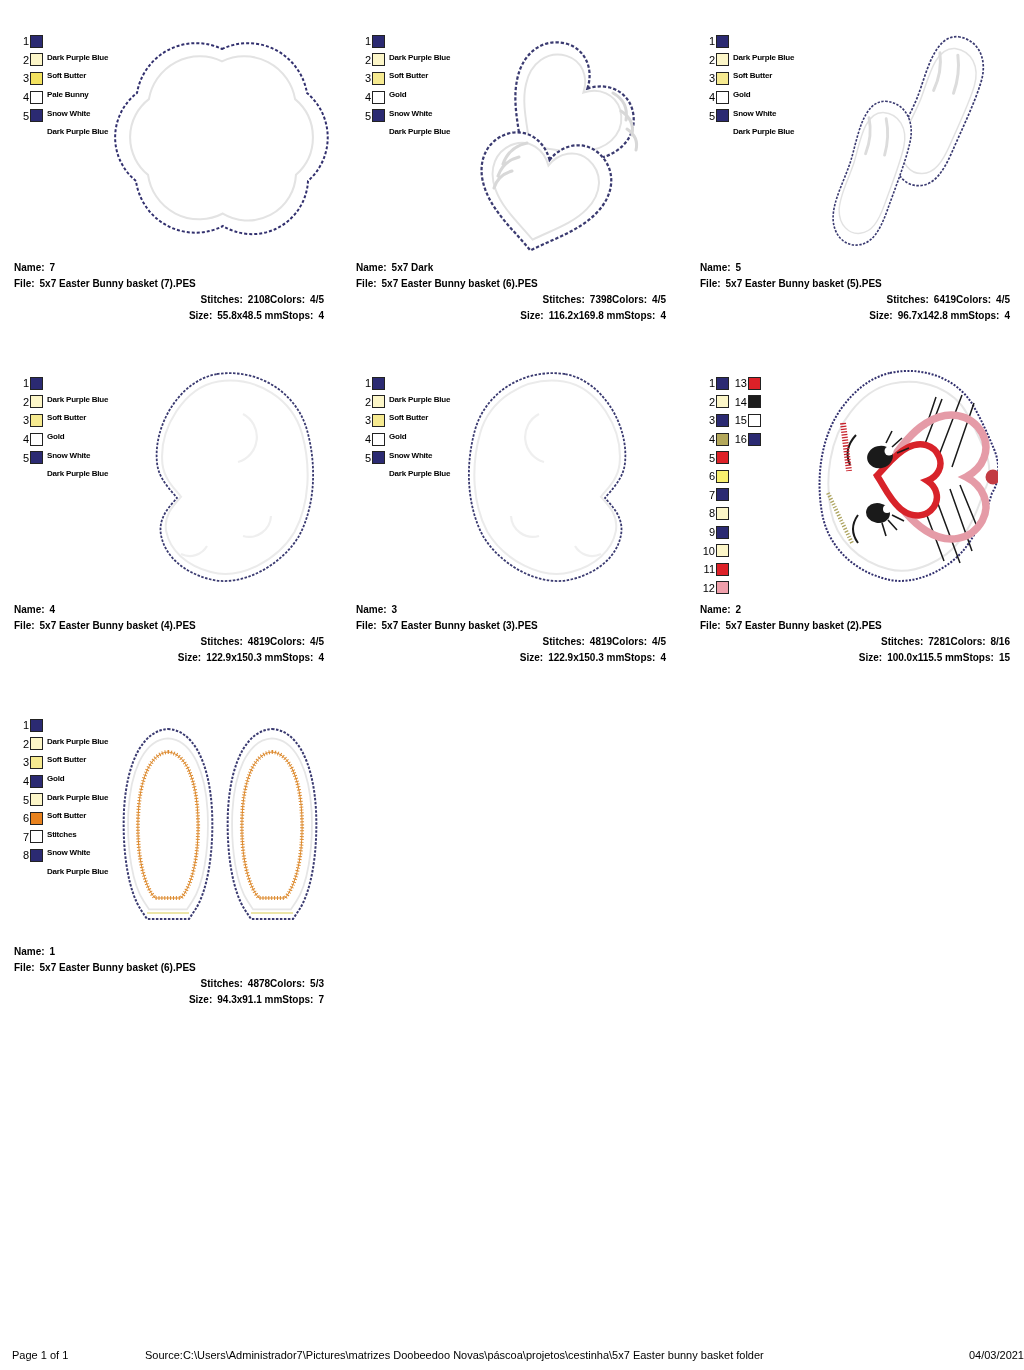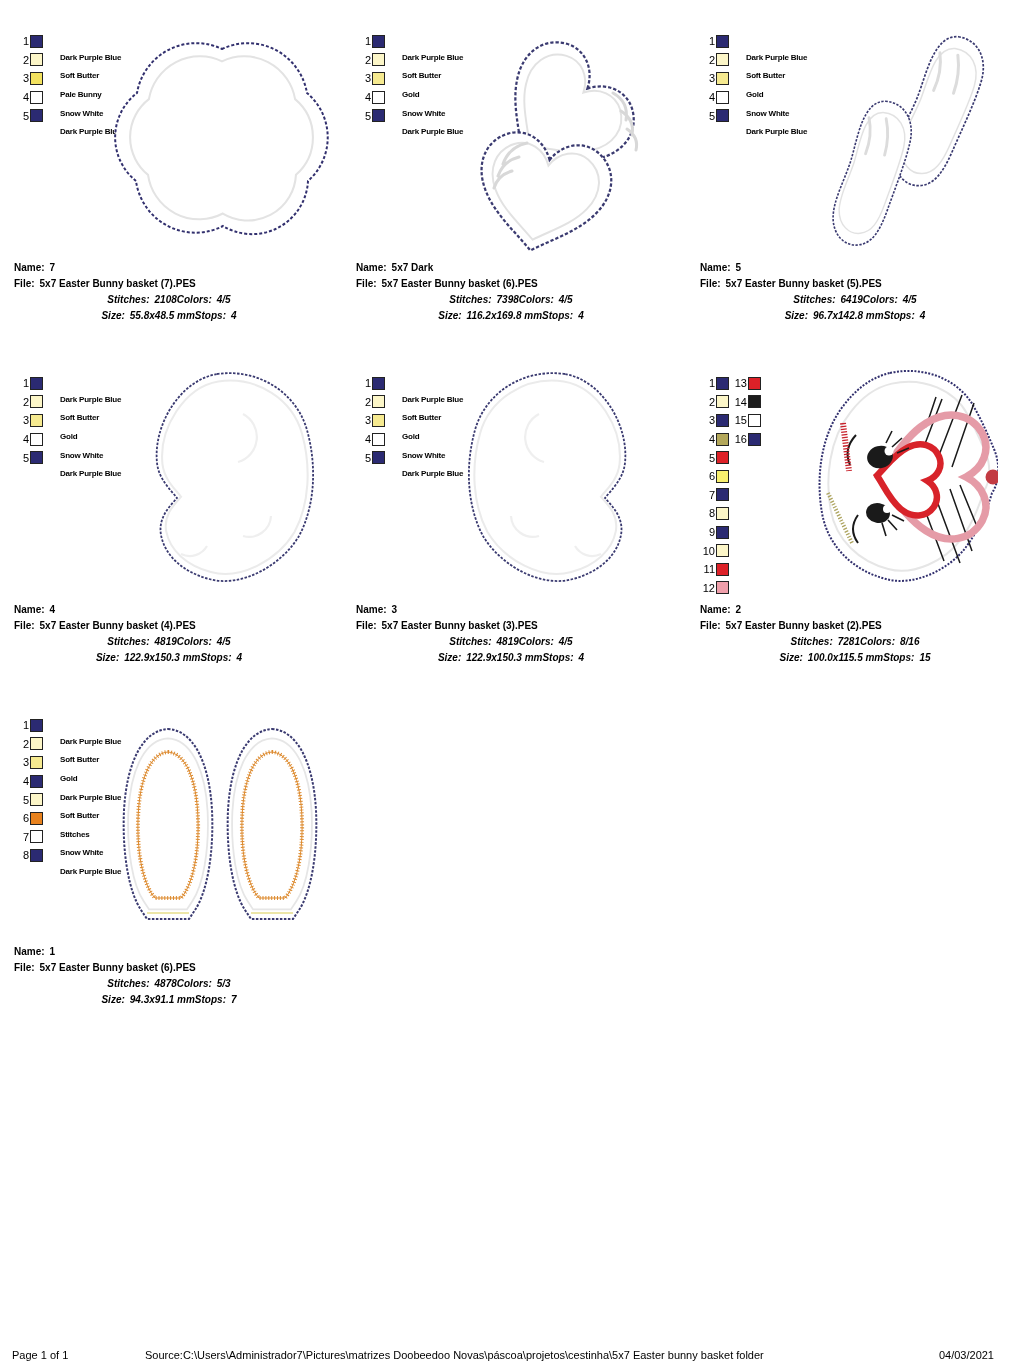--- a/index.html
+++ b/index.html
@@ -9,33 +9,33 @@
   }
   .cell{position:absolute;width:320px;height:340px;}
   .c1{left:10px;}  .c2{left:352px;}  .c3{left:696px;}
   .r1{top:20px;}   .r2{top:362px;}   .r3{top:704px;}
 
   .legend{position:absolute;left:4px;top:12px;display:grid;grid-auto-flow:column;
           grid-template-rows:repeat(var(--rows,5),18.6px);column-gap:3px;}
   .lrow{display:flex;align-items:center;}
   .lnum{width:15px;text-align:right;font-size:11px;line-height:14px;padding-right:1px;}
   .lsw{width:13px;height:13px;border:1px solid #222;box-sizing:border-box;flex:0 0 13px;}
-  .llab{font-size:8px;font-weight:bold;white-space:nowrap;padding-left:17px;letter-spacing:-0.2px;margin-top:32px;}
+  .llab{font-size:8px;font-weight:bold;white-space:nowrap;padding-left:4px;letter-spacing:-0.2px;margin-top:32px;}
 
   .art{position:absolute;}
   .meta{position:absolute;left:4px;right:6px;top:240px;font-size:10px;font-weight:bold;line-height:16px;}
   .mline{white-space:nowrap;}
-  .pair{display:flex;justify-content:center;font-style:italic;}
+  .pair{display:flex;justify-content:flex-end;}
   .mval{margin-left:5px;}
 
   .footer{position:absolute;left:0;top:1349px;width:1024px;height:16px;font-size:11px;}
   .f-page{position:absolute;left:12px;}
   .f-source{position:absolute;left:145px;white-space:nowrap;}
   .f-path{}
-  .f-date{position:absolute;right:30px;}
+  .f-date{position:absolute;right:0;}
   svg{display:block;}
 </style>
 </head>
 <body>
 
 <section class="cell c1 r1">
   <div class="legend" style="--rows: 5;">
       <div class="lrow">
         <span class="lnum">1</span>
         <span class="lsw" style="background: rgb(43, 42, 114);"></span>

